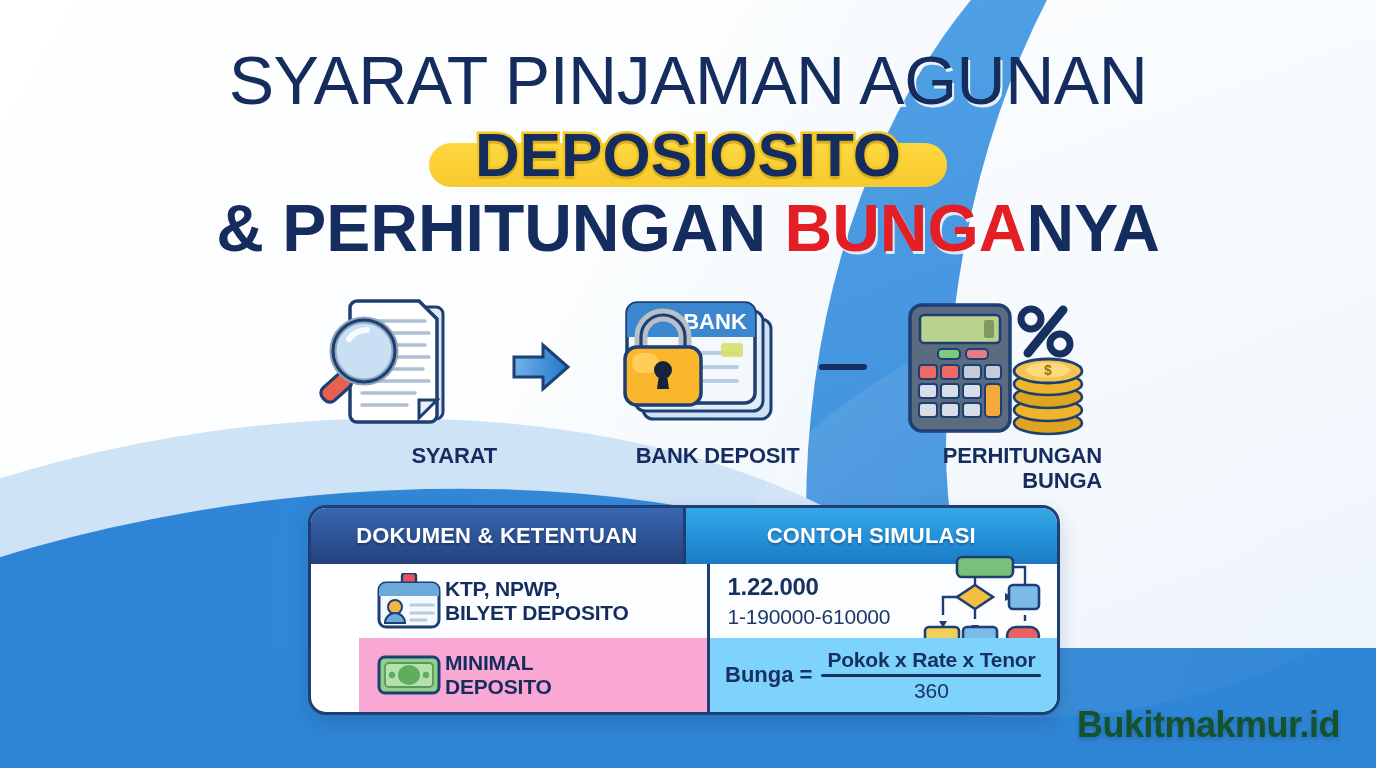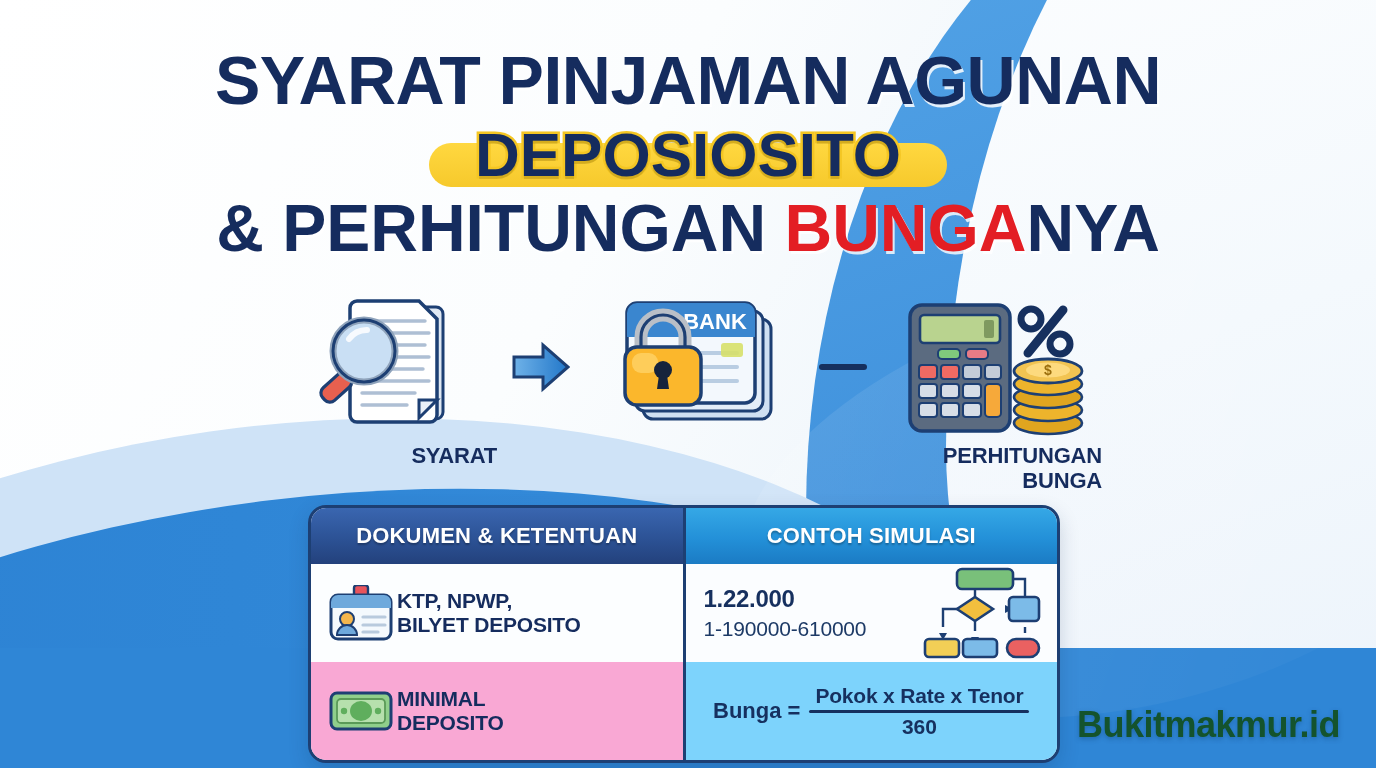--- a/index.html
+++ b/index.html
@@ -66,21 +66,21 @@
 
   
   .headline {
     position: absolute;
     left: 0; right: 0; top: 46px;
     text-align: center;
     z-index: 6;
   }
   .hl-line1 {
     font-size: 68px;
-    font-weight: 700;
+    font-weight: 400;
     letter-spacing: -0.5px;
     color: #152c5e;
     line-height: 1.02;
     text-shadow: 2px 3px 0 rgba(255,255,255,0.85);
   }
   .hl-line2-wrap {
     position: relative;
     display: inline-block;
     margin-top: 6px;
     padding: 0 46px;
@@ -137,21 +137,21 @@
   }
   .connector {
     width: 58px; height: 150px;
     display: flex; align-items: center; justify-content: center;
   }
 
   
   .card {
     position: absolute;
     left: 308px; top: 505px;
-    width: 752px; height: 258px;
+    width: 752px; height: 210px;
     background: #ffffff;
     border: 3px solid #1d3f73;
     border-radius: 18px;
     overflow: hidden;
     box-shadow: 0 8px 20px rgba(12,40,80,0.18);
     z-index: 7;
     display: flex;
     flex-direction: column;
   }
   .card-head { display: flex; height: 56px; flex: 0 0 56px; }
@@ -161,21 +161,21 @@
     color: #ffffff;
     font-size: 22px;
     font-weight: 800;
     letter-spacing: 0.2px;
     text-shadow: 0 2px 2px rgba(0,0,0,0.28);
   }
   .th-left { background: linear-gradient(180deg,#3a66b0 0%, #2c5295 55%, #23417c 100%); border-right: 3px solid #1d3f73; }
   .th-right { background: linear-gradient(180deg,#35a8e6 0%, #2390d8 55%, #1b7bc4 100%); }
   .card-body { flex: 1 1 auto; display: flex; }
   .col { flex: 1 1 0; display: flex; flex-direction: column; }
-  .col-left { border-right: 3px solid #1d3f73; }
+  .col-left { border-right: 3px solid #1d3f73; padding-left: 48px; }
 
   .cell {
     flex: 1 1 0;
     display: flex;
     align-items: center;
     padding: 6px 14px;
     min-height: 0;
   }
   .cell-a { background: #fcfeff; }
   .cell-b { background: #f9a8d4; }
@@ -200,21 +200,21 @@
     width: 100%;
     display: flex;
     align-items: center;
     justify-content: center;
     gap: 9px;
   }
   .f-lhs { font-size: 22px; font-weight: 800; color: #16305f; }
   .f-frac { display: flex; flex-direction: column; align-items: center; }
   .f-num { font-size: 21px; font-weight: 800; color: #16305f; padding: 0 6px 2px; letter-spacing: -0.2px; }
   .f-bar { height: 3px; background: #16305f; width: 100%; border-radius: 2px; }
-  .f-den { font-size: 21px; font-weight: 700; color: #16305f; padding-top: 2px; }
+  .f-den { font-size: 21px; font-weight: 400; color: #16305f; padding-top: 2px; }
 
   
   .watermark {
     position: absolute;
     right: 36px; bottom: 22px;
     font-size: 36px;
     font-weight: 700;
     color: #14532d;
     letter-spacing: -0.5px;
     text-shadow: 0 2px 5px rgba(10,50,95,0.35);
@@ -301,20 +301,21 @@
           <g>
             <path d="M36 54 v-14 a22 22 0 0 1 44 0 v14" fill="none" stroke="#b9bfc7" stroke-width="13"></path>
             <path d="M36 54 v-14 a22 22 0 0 1 44 0 v14" fill="none" stroke="#1d3f73" stroke-width="3.2"></path>
             <rect x="20" y="50" width="76" height="58" rx="12" fill="#fbb72c" stroke="#1d3f73" stroke-width="3.5"></rect>
             <rect x="27" y="56" width="26" height="20" rx="9" fill="#ffd469" opacity="0.75"></rect>
             <circle cx="58" cy="73" r="9" fill="#16233c"></circle>
             <path d="M54 78 h8 l2 14 h-12 z" fill="#16233c"></path>
           </g>
         </svg>
       </div>
+      <div class="icon-cap">BANK DEPOSIT</div>
     </div>
 
     <div class="connector">
       <svg width="52" height="20" viewBox="0 0 52 20">
         <rect x="2" y="7" width="48" height="6" rx="3" fill="#16305f"></rect>
       </svg>
     </div>
 
     <div class="icon-block">
       <div class="icon-art">

